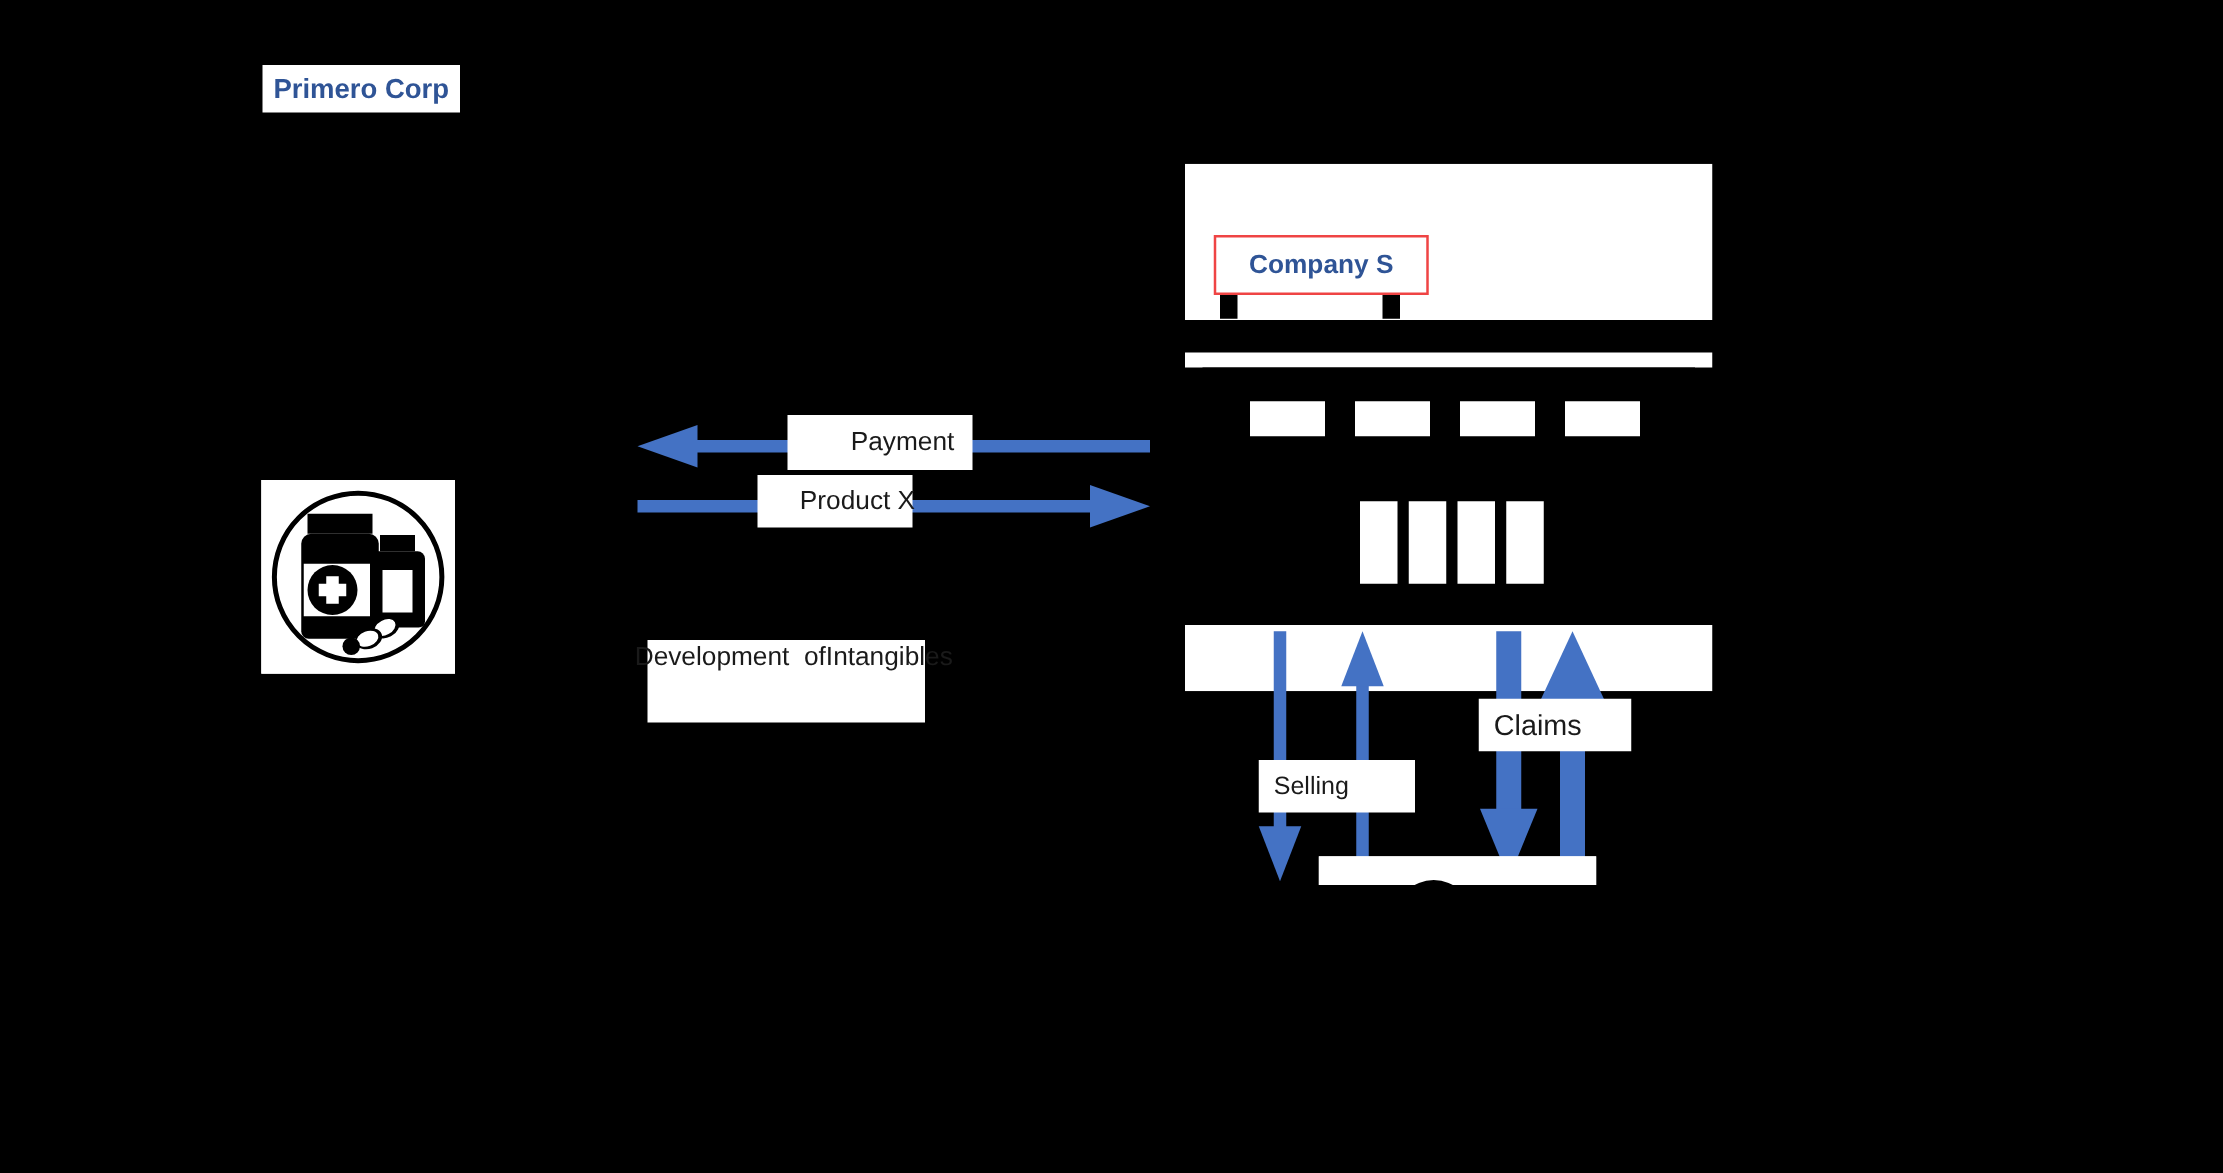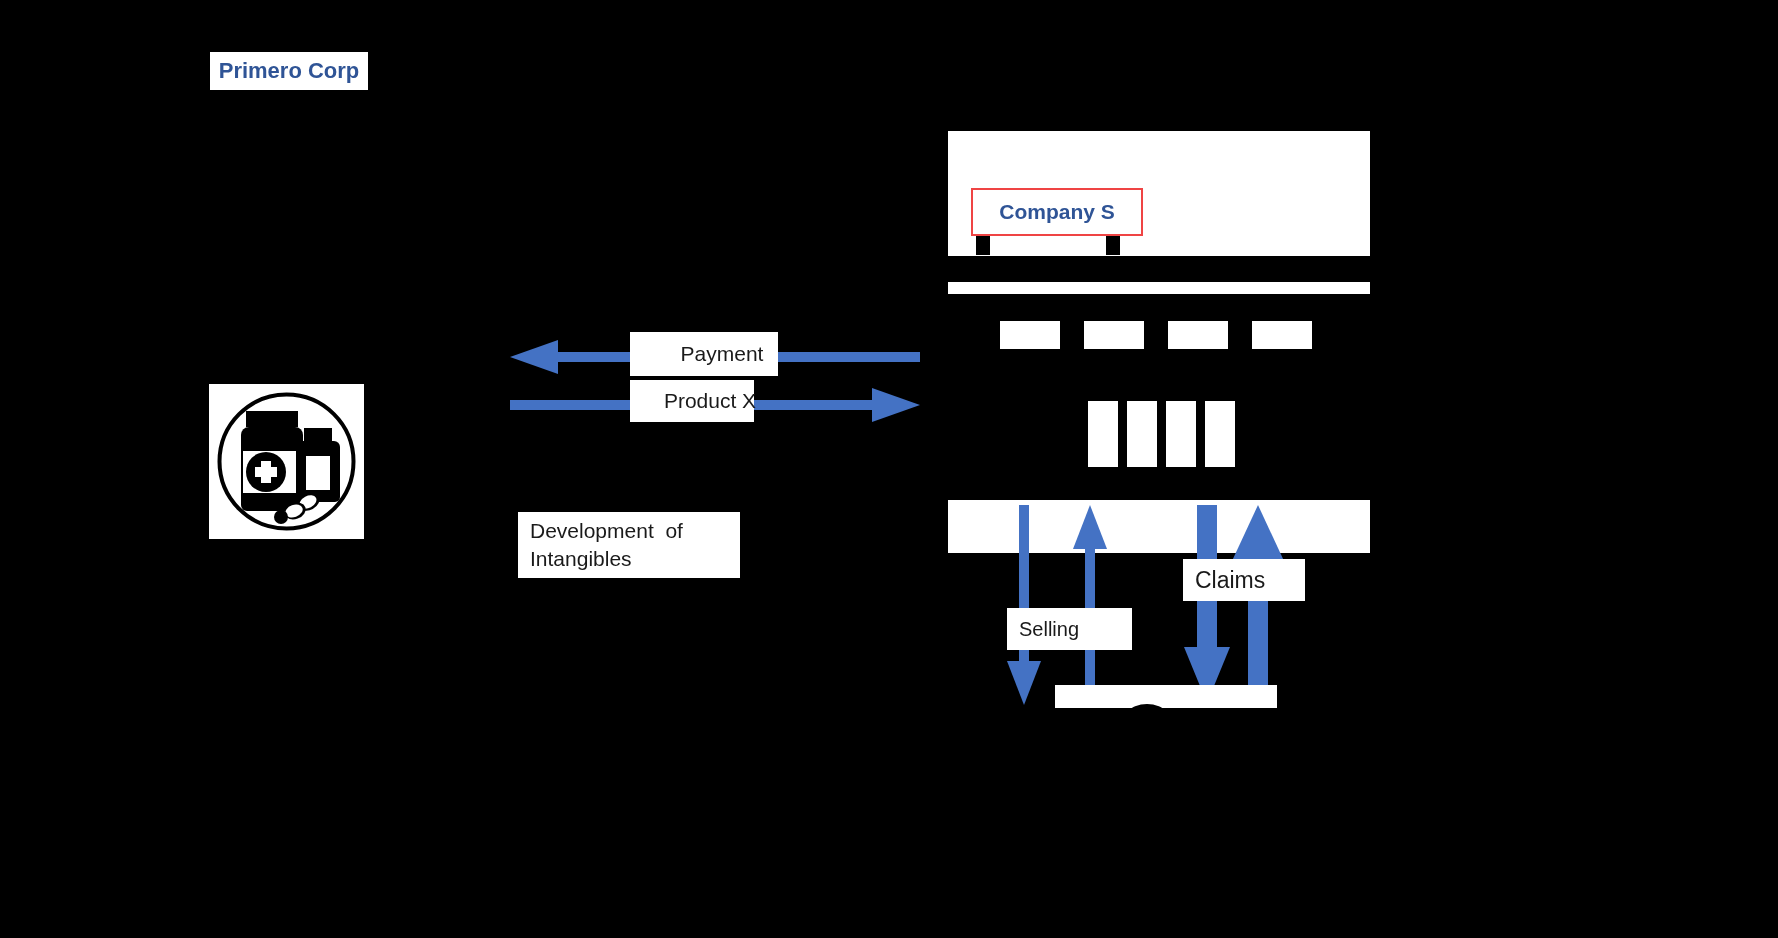--- a/index.html
+++ b/index.html
@@ -105,27 +105,27 @@
   #arrow-selling-up   { left: 1073px; top: 505px; width: 34px; height: 200px; }
   #arrow-claims-down  { left: 1184px; top: 505px; width: 46px; height: 200px; }
   #arrow-claims-up    { left: 1232px; top: 505px; width: 52px; height: 200px; }
 
   
   #label-payment {
     left: 630px; top: 332px; width: 148px; height: 44px;
     font-size: 21px;
   }
   #label-product {
-    left: 630px; top: 380px; width: 124px; height: 42px;
+    left: 606px; top: 380px; width: 124px; height: 42px;
     font-size: 21px;
   }
   #label-development {
     left: 518px; top: 512px; width: 222px; height: 66px;
     font-size: 21px;
-    flex-direction: column;
+    flex-direction: row;
     align-items: flex-start;
     justify-content: center;
     padding-left: 12px;
     line-height: 1.35;
   }
   #label-selling {
     left: 1007px; top: 576px; width: 125px; height: 42px;
     font-size: 20px;
     padding-left: 12px;
     z-index: 4;

